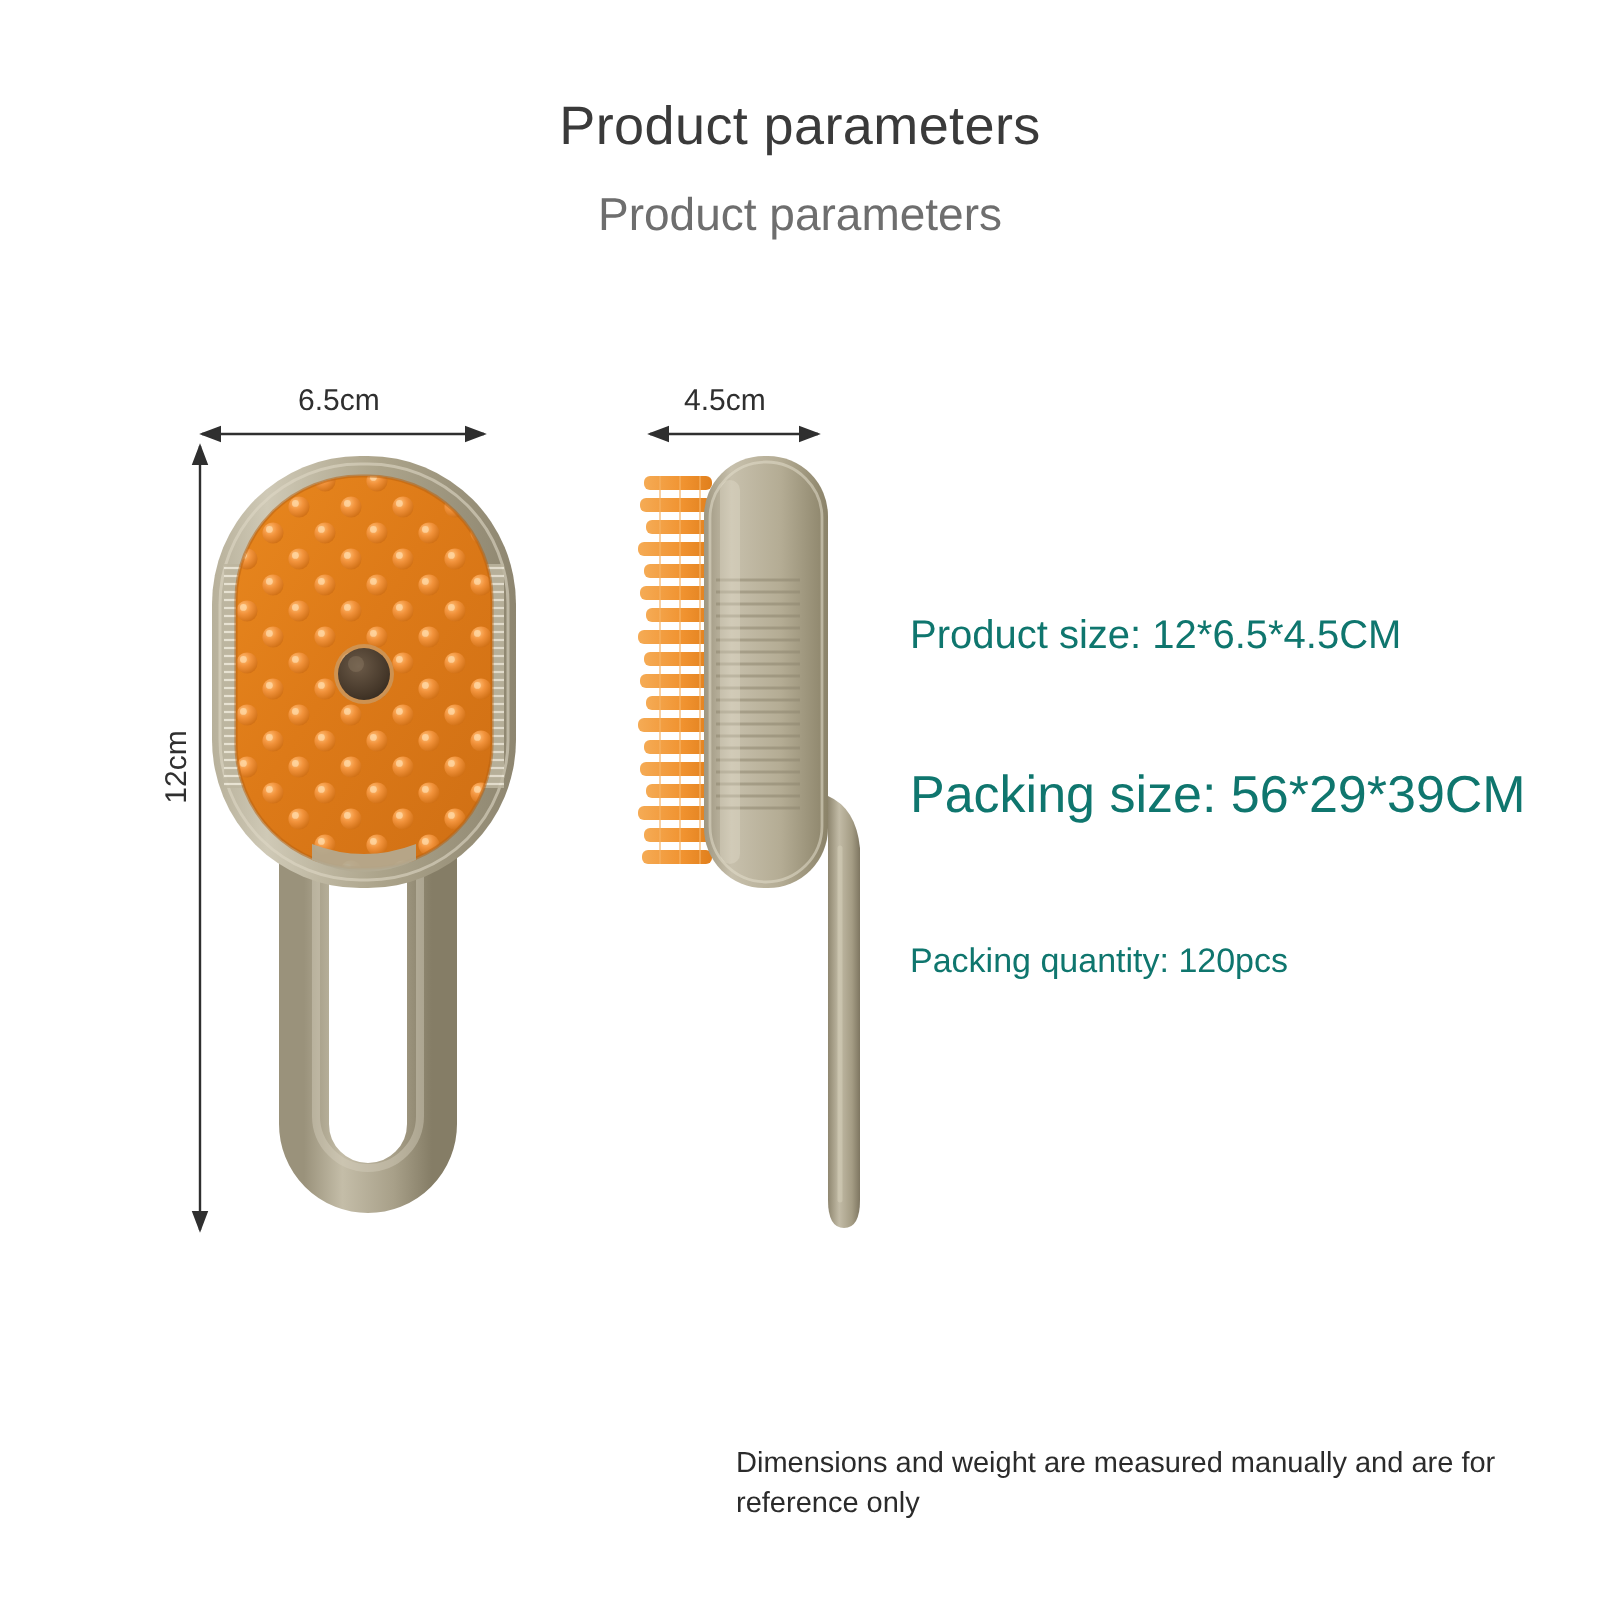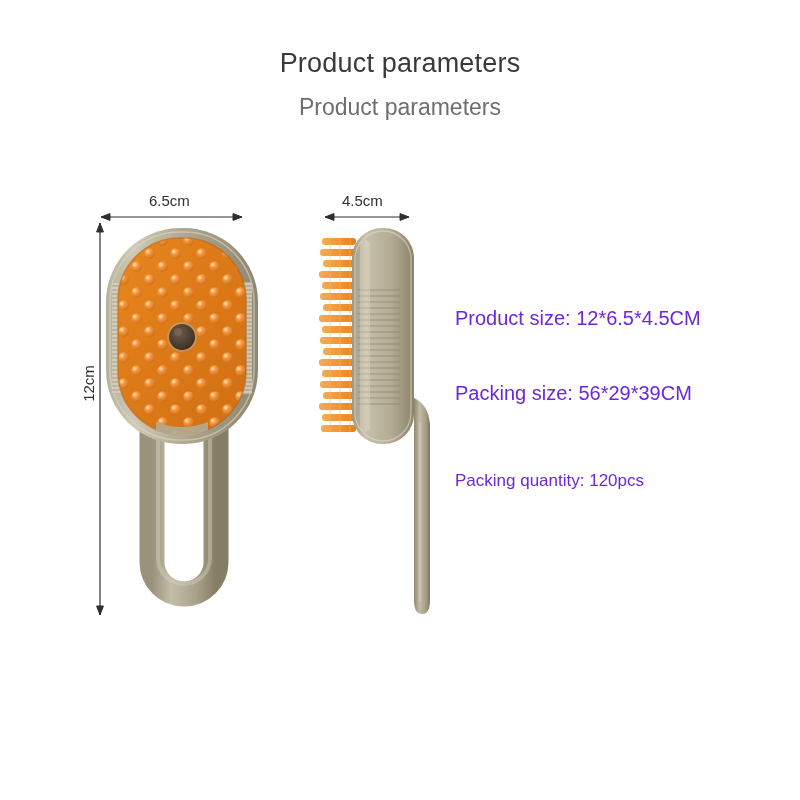--- a/index.html
+++ b/index.html
@@ -60,25 +60,25 @@
   .dim-h1 {
     left: 70px;
     top: 375px;
     transform: rotate(-90deg);
     transform-origin: center center;
   }
 
   
   .spec-line {
     position: absolute;
-    color: #6d28d9;
+    color: #0f766e;
     white-space: nowrap;
   }
   .spec-1 { left: 455px; top: 307px; font-size: 20px; }
-  .spec-2 { left: 455px; top: 382px; font-size: 20px; }
+  .spec-2 { left: 455px; top: 382px; font-size: 26px; }
   .spec-3 { left: 455px; top: 459px; font-size: 17px; margin-top: 12px; }
 
   .footnote {
     position: absolute;
     left: 368px;
     top: 723px;
     width: 420px;
     font-size: 14.5px;
     color: #2b2b2b;
     line-height: 1.35;
@@ -343,14 +343,15 @@
   </svg>
 
   <div class="dim-label dim-w1">6.5cm</div>
   <div class="dim-label dim-w2">4.5cm</div>
   <div class="dim-label dim-h1">12cm</div>
 
   <div class="spec-line spec-1">Product size: 12*6.5*4.5CM</div>
   <div class="spec-line spec-2">Packing size: 56*29*39CM</div>
   <div class="spec-line spec-3">Packing quantity: 120pcs</div>
 
+  <div class="footnote">Dimensions and weight are measured manually and are for reference only</div>
 
 </div>
 
 </body></html>

